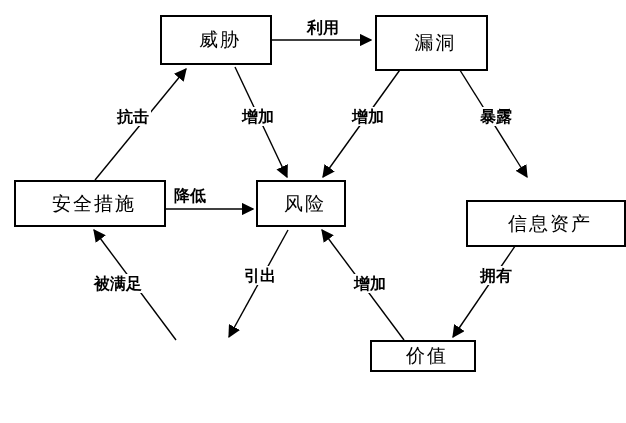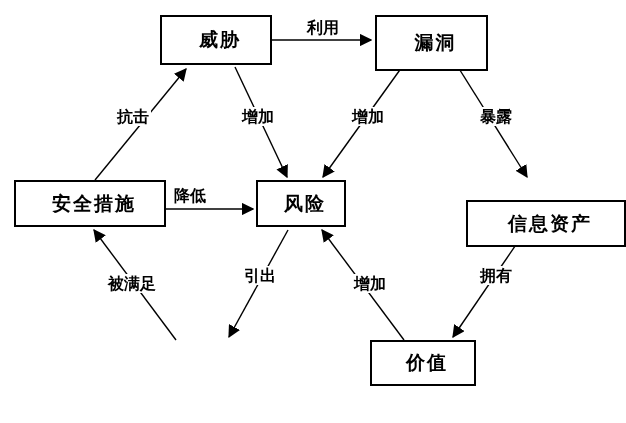--- a/index.html
+++ b/index.html
@@ -24,21 +24,21 @@
   }
   .node {
     position: absolute;
     box-sizing: border-box;
     background: #ffffff;
     border: 2px solid #000000;
     display: flex;
     align-items: center;
     justify-content: center;
     font-size: 19px;
-    font-weight: bold;
+    font-weight: normal;
     color: #000000;
     letter-spacing: 2px;
     white-space: nowrap;
     z-index: 2;
     padding-left: 8px;
   }
   .edge-label {
     position: absolute;
     font-size: 16px;
     font-weight: bold;
@@ -91,35 +91,35 @@
 
   <div class="node" style="left:375px; top:15px; width:113px; height:56px;">漏洞</div>
 
   <div class="node" style="left:14px; top:180px; width:152px; height:47px;text-align:right;">安全措施</div>
 
   <div class="node" style="left:256px; top:180px; width:90px; height:47px;text-align:center;">风险</div>
 
   <div class="node" style="left:466px; top:180px; width:160px; height:47px;margin-top:20px;">信息资产</div>
 
 
-  <div class="node" style="left:370px; top:340px; width:106px; height:46px;">价值</div>
+  <div class="node" style="left:370px; top:340px; width:106px; height:32px;">价值</div>
 
   <div class="edge-label" style="left:305px; top:18px;">利用</div>
 
   <div class="edge-label" style="left:115px; top:107px;">抗击</div>
 
   <div class="edge-label" style="left:240px; top:107px;">增加</div>
 
   <div class="edge-label" style="left:350px; top:107px;">增加</div>
 
   <div class="edge-label" style="left:478px; top:107px;">暴露</div>
 
   <div class="edge-label" style="left:172px; top:186px;">降低</div>
 
-  <div class="edge-label" style="left:106px; top:274px;text-align:center;">被满足</div>
+  <div class="edge-label" style="left:92px; top:274px;text-align:center;">被满足</div>
 
   <div class="edge-label" style="left:242px; top:266px;">引出</div>
 
   <div class="edge-label" style="left:352px; top:274px;">增加</div>
 
   <div class="edge-label" style="left:478px; top:266px;">拥有</div>
 
 </div>
 
 </body></html>

